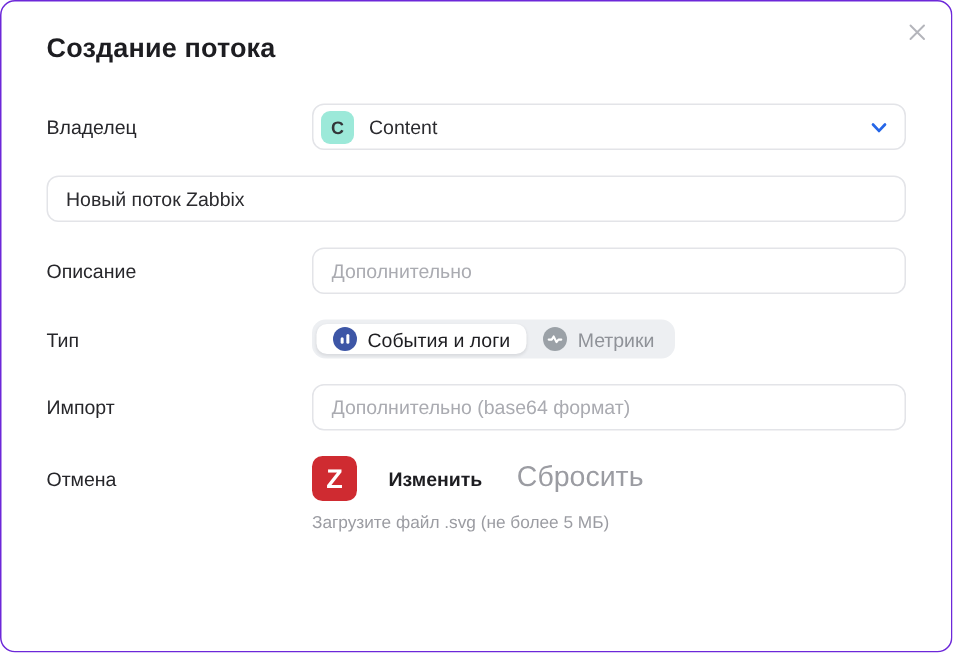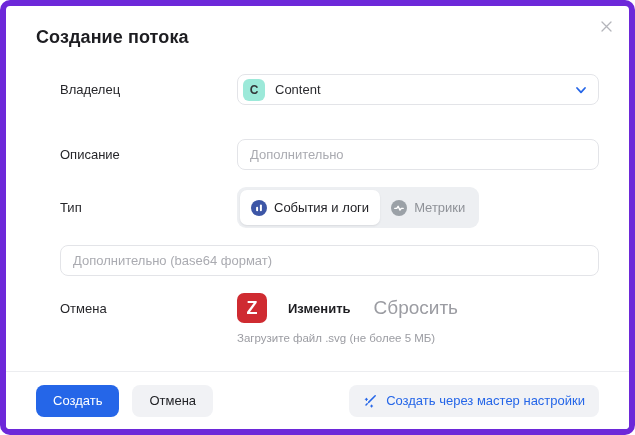--- a/index.html
+++ b/index.html
@@ -3,41 +3,41 @@
 <meta charset="utf-8">
 <style>
   * { box-sizing: border-box; margin: 0; padding: 0; }
   html, body { width: 635px; height: 435px; }
   body { font-family: "Liberation Sans", sans-serif; background: #fff; }
 
   .modal {
     position: relative;
     width: 635px; height: 435px;
     background: #fff;
-    border: 6px solid #6d28d9;
+    border: 1px solid #6d28d9;
     border-radius: 10px;
     overflow: hidden;
   }
 
   .close-btn {
     position: absolute; top: 7px; right: 10px;
     width: 26px; height: 26px;
     display: flex; align-items: center; justify-content: center;
     cursor: pointer;
   }
 
   .modal-title {
     padding: 21px 30px 0 30px;
     font-size: 18px; font-weight: 700; color: #1d1d21;
     letter-spacing: .1px;
   }
 
   .form { padding: 26px 30px 0 30px; }
 
-  .row { display: flex; align-items: center; margin-bottom: 17px; margin-left: 24px; }
+  .row { display: flex; align-items: center; margin-bottom: 17px; }
   .row.align-top { align-items: flex-start; }
   .row-label {
     width: 177px; flex-shrink: 0;
     font-size: 13px; color: #26262a;
   }
   .control { flex: 1; min-width: 0; }
 
   .select, .text-input {
     width: 100%; height: 31px;
     border: 1px solid #e3e4e8;
@@ -63,21 +63,21 @@
 
   .text-input { padding: 0 12px; outline: none; }
   .text-input::placeholder { color: #aaabb1; }
 
   .segmented {
     display: inline-flex; align-items: center;
     background: #edeff2; border-radius: 9px; padding: 3px;
   }
   .segment {
     display: flex; align-items: center; gap: 7px;
-    height: 35px; padding: 0 11px;
+    height: 20px; padding: 0 11px;
     font-size: 13px; color: #8f9298;
     border-radius: 7px; cursor: pointer; white-space: nowrap;
   }
   .segment.active {
     background: #fff; color: #1e1e22;
     box-shadow: 0 1px 2px rgba(40,44,52,.10);
   }
   .segment .seg-icon { display: flex; }
 
   .icon-row { display: flex; align-items: center; }
@@ -145,20 +145,23 @@
           <span class="chevron">
             <svg width="14" height="14" viewBox="0 0 14 14">
               <path d="M3 5 L7 9.3 L11 5" fill="none" stroke="#2566e8" stroke-width="1.8" stroke-linecap="round" stroke-linejoin="round"></path>
             </svg>
           </span>
         </div>
       </div>
     </div>
 
     <div class="row">
+      <div class="control">
+        <input class="text-input" type="text" value="Новый поток Zabbix" style="">
+      </div>
     </div>
 
     <div class="row">
       <div class="row-label">Описание</div>
       <div class="control">
         <input class="text-input" type="text" placeholder="Дополнительно" style="">
       </div>
     </div>
 
     <div class="row">
@@ -182,48 +185,34 @@
                 <path d="M3.8 8.4 L5.8 8.4 L7.1 6.3 L9 10.1 L10.3 8.4 L12.2 8.4" fill="none" stroke="#fff" stroke-width="1.4" stroke-linecap="round" stroke-linejoin="round"></path>
               </svg>
             </span>
             <span>Метрики</span>
           </div>
         </div>
       </div>
     </div>
 
     <div class="row">
+      <div class="row-label">Импорт</div>
       <div class="control">
         <input class="text-input" type="text" placeholder="Дополнительно (base64 формат)" style="">
       </div>
     </div>
 
     <div class="row align-top">
       <div class="row-label" style="margin-top:8px;">Отмена</div>
       <div class="control">
         <div class="icon-row">
           <div class="flow-icon">Z</div>
           <span class="link-change">Изменить</span>
           <span class="link-reset">Сбросить</span>
         </div>
         <div class="hint">Загрузите файл .svg (не более 5 МБ)</div>
       </div>
     </div>
 
   </div>
 
-  <div class="footer">
-    <button class="btn btn-primary">Создать</button>
-    <button class="btn btn-cancel">Отмена</button>
-    <button class="btn btn-wizard">
-      <span style="display:flex;">
-        <svg width="15" height="15" viewBox="0 0 15 15">
-          <path d="M5.6 9.4 L12.2 2.8" stroke="#2566e8" stroke-width="1.5" stroke-linecap="round"></path>
-          <path d="M4.2 10.8 L3 12" stroke="#2566e8" stroke-width="1.5" stroke-linecap="round"></path>
-          <path d="M3.4 5.2 L3.4 7.4 M2.3 6.3 L4.5 6.3" stroke="#2566e8" stroke-width="1.1" stroke-linecap="round"></path>
-          <path d="M8.6 12.1 L8.6 14 M7.6 13.05 L9.6 13.05" stroke="#2566e8" stroke-width="1.1" stroke-linecap="round"></path>
-        </svg>
-      </span>
-      <span>Создать через мастер настройки</span>
-    </button>
-  </div>
 
 </div>
 
 </body></html>

